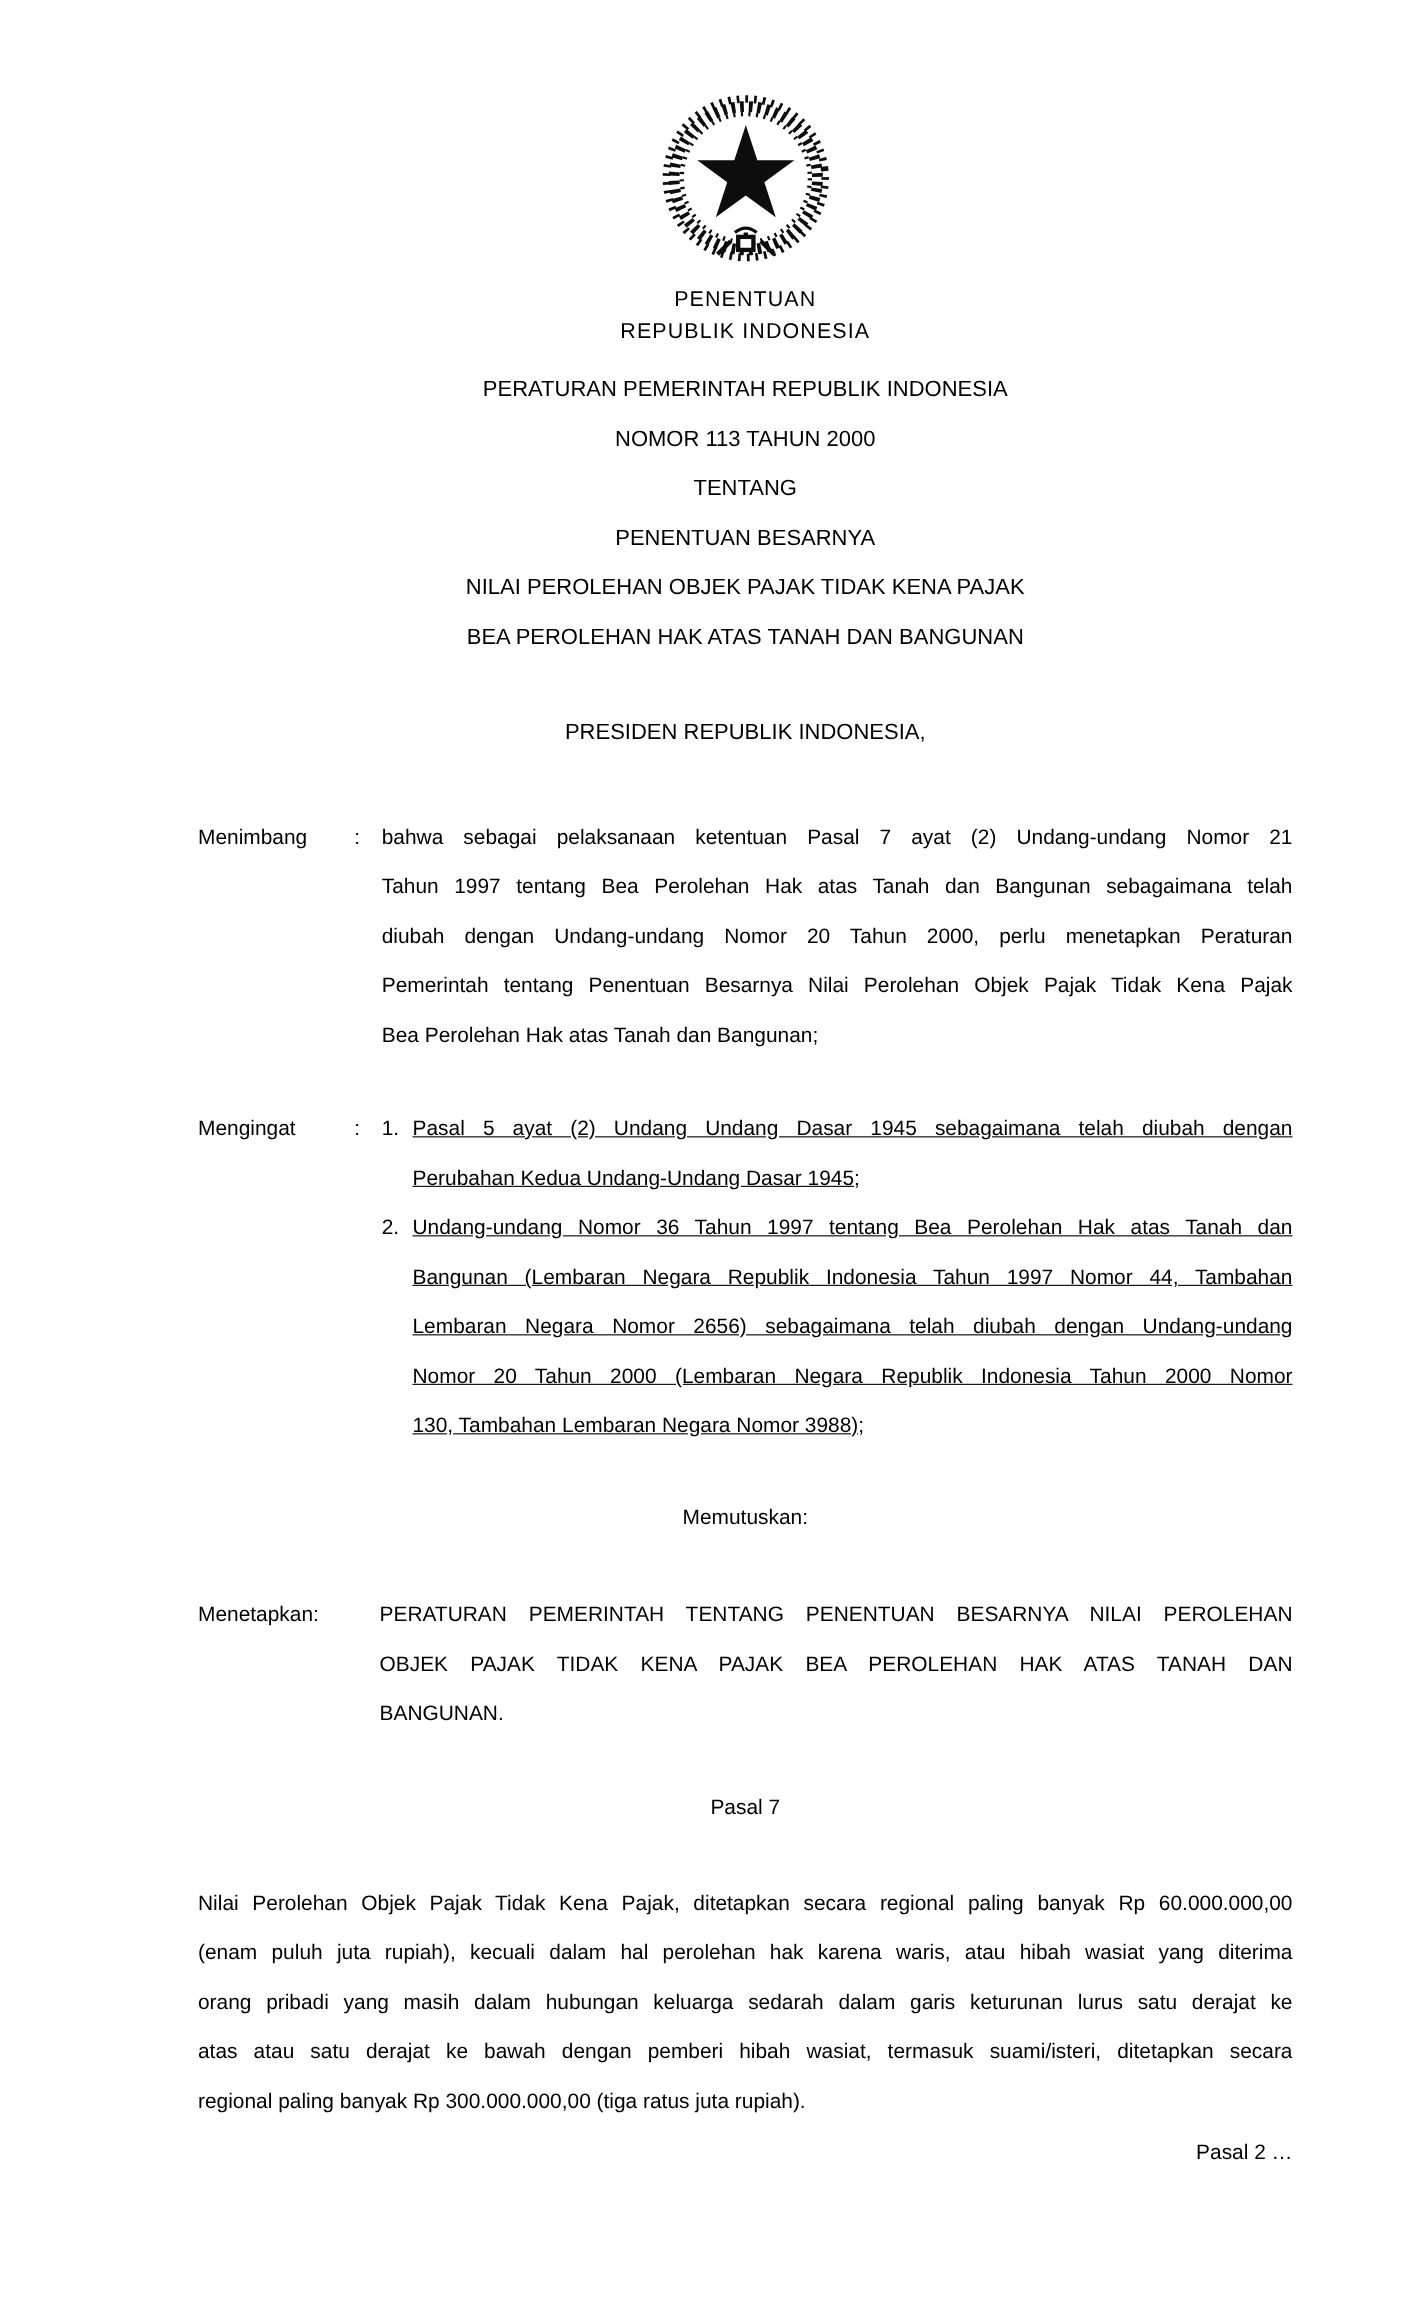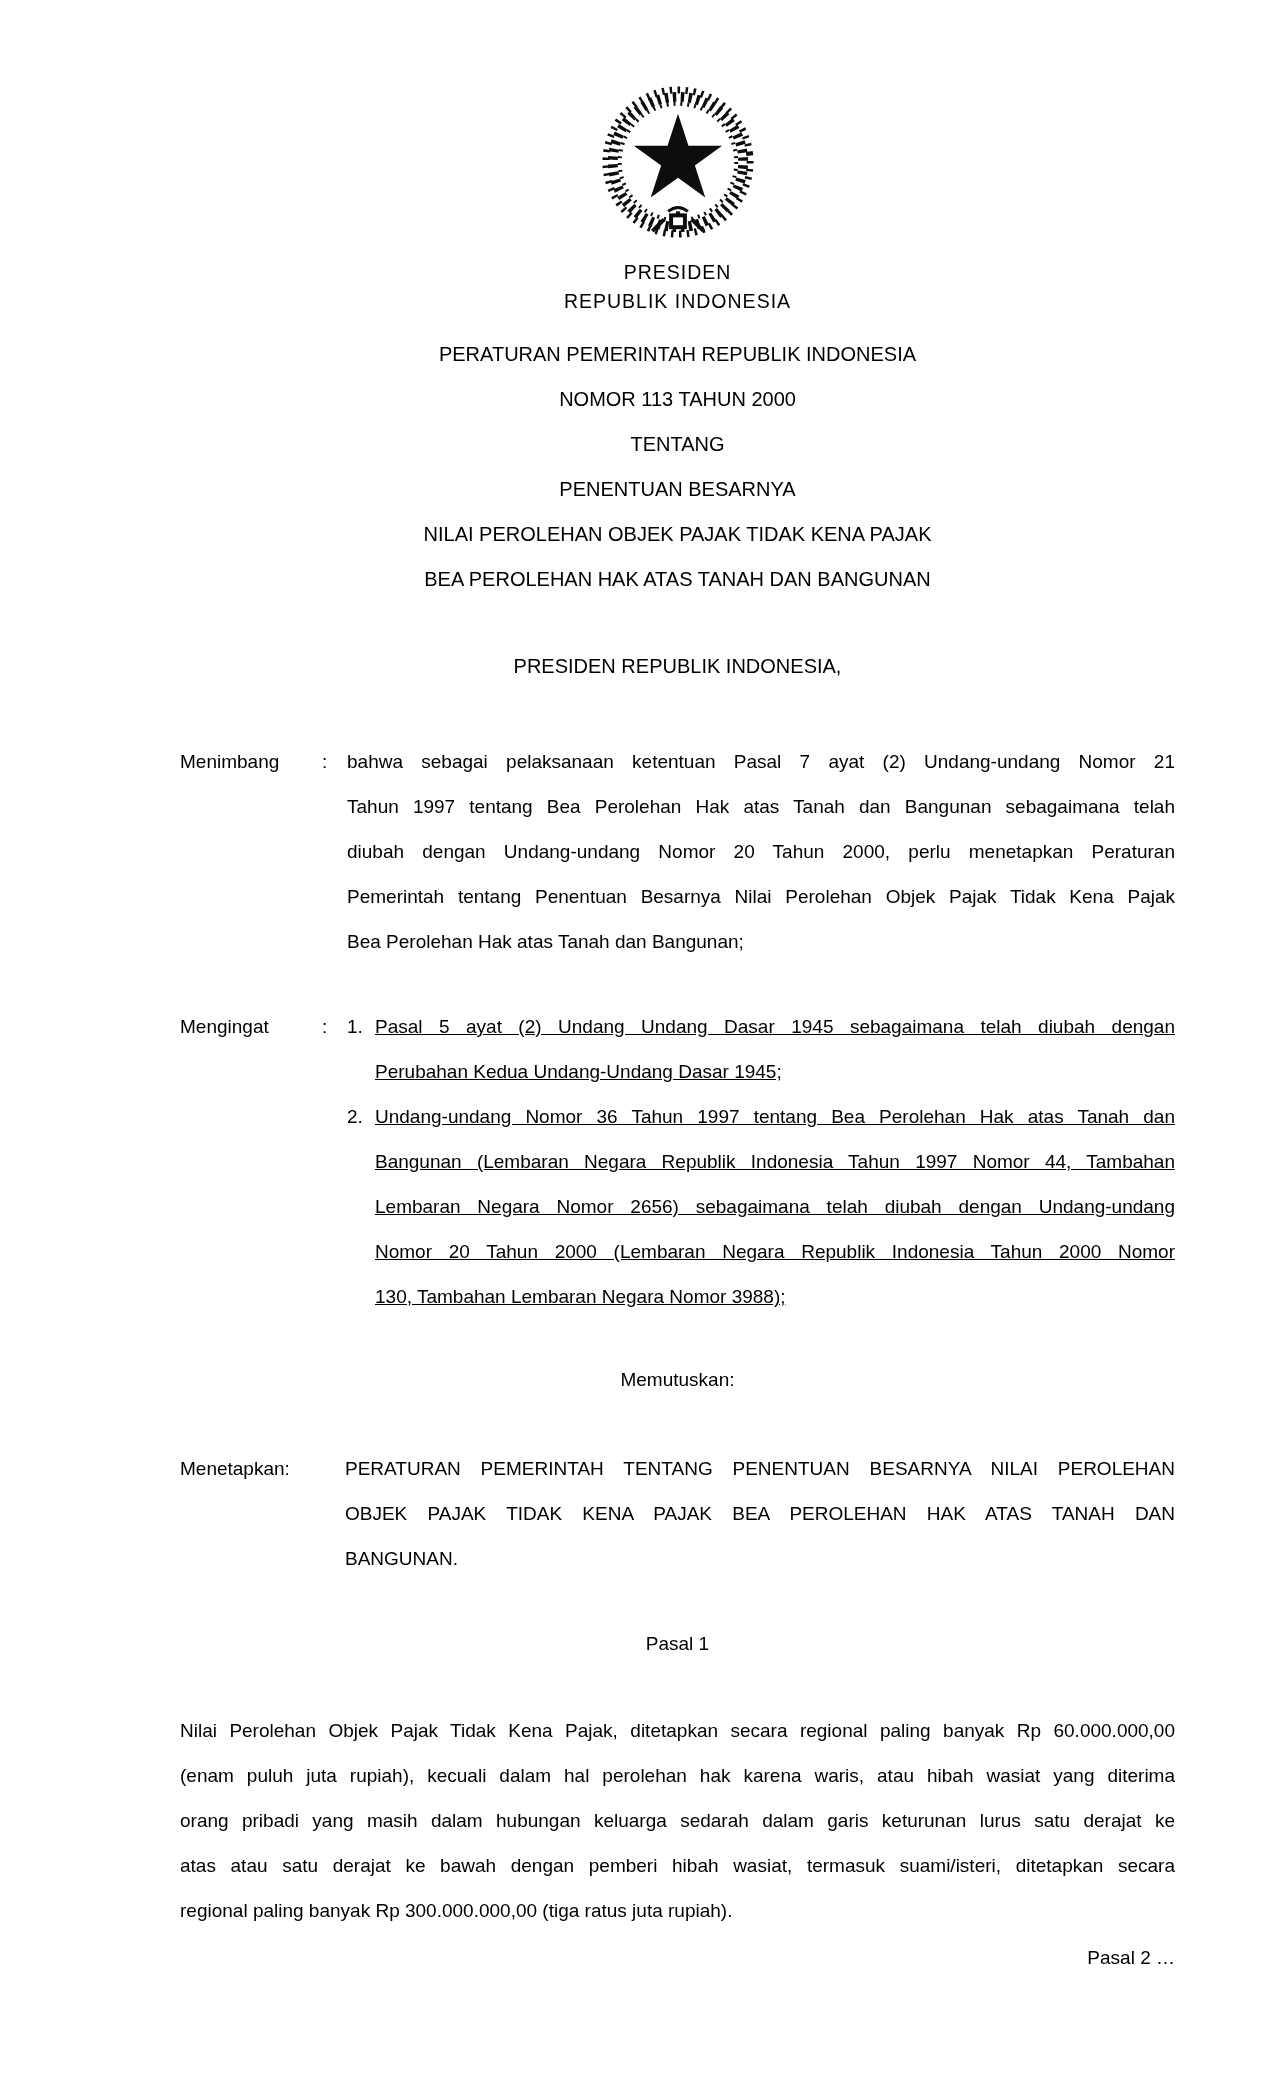--- a/index.html
+++ b/index.html
@@ -114,21 +114,21 @@
           <path d="M66 136 l-12 12" fill="none"></path>
           <path d="M94 136 l12 12" fill="none"></path>
           <path d="M80 128 l0 16" fill="none"></path>
           <rect x="73" y="132" width="14" height="12" fill="#ffffff"></rect>
           <path d="M70 128 q10 -8 20 0" fill="none" stroke-width="3"></path>
         </g>
       </svg>
     </div>
 
     <div class="org-header">
-      <div>PRESIDEN</div>
+      <div>PENENTUAN</div>
       <div>REPUBLIK INDONESIA</div>
     </div>
 
     <div class="doc-title">
       <div>PERATURAN PEMERINTAH REPUBLIK INDONESIA</div>
       <div>NOMOR 113 TAHUN 2000</div>
       <div>TENTANG</div>
       <div>PENENTUAN BESARNYA</div>
       <div>NILAI PEROLEHAN OBJEK PAJAK TIDAK KENA PAJAK</div>
       <div>BEA PEROLEHAN HAK ATAS TANAH DAN BANGUNAN</div>
@@ -176,21 +176,21 @@
 
     <div class="clause clause-menetapkan">
       <span class="label">Menetapkan:</span>
       <div class="jlines">
           <div class="tline">PERATURAN PEMERINTAH TENTANG PENENTUAN BESARNYA NILAI PEROLEHAN</div>
           <div class="tline">OBJEK PAJAK TIDAK KENA PAJAK BEA PEROLEHAN HAK ATAS TANAH DAN</div>
           <div class="tline">BANGUNAN.</div>
         </div>
     </div>
 
-    <div class="pasal-heading">Pasal 1</div>
+    <div class="pasal-heading">Pasal 7</div>
 
     <div class="body-paragraph jlines">
         <div class="tline">Nilai Perolehan Objek Pajak Tidak Kena Pajak, ditetapkan secara regional paling banyak Rp 60.000.000,00</div>
         <div class="tline">(enam puluh juta rupiah), kecuali dalam hal perolehan hak karena waris, atau hibah wasiat yang diterima</div>
         <div class="tline">orang pribadi yang masih dalam hubungan keluarga sedarah dalam garis keturunan lurus satu derajat ke</div>
         <div class="tline">atas atau satu derajat ke bawah dengan pemberi hibah wasiat, termasuk suami/isteri, ditetapkan secara</div>
         <div class="tline">regional paling banyak Rp 300.000.000,00 (tiga ratus juta rupiah).</div>
       </div>
 
     <div class="page-footer">Pasal 2 …</div>

